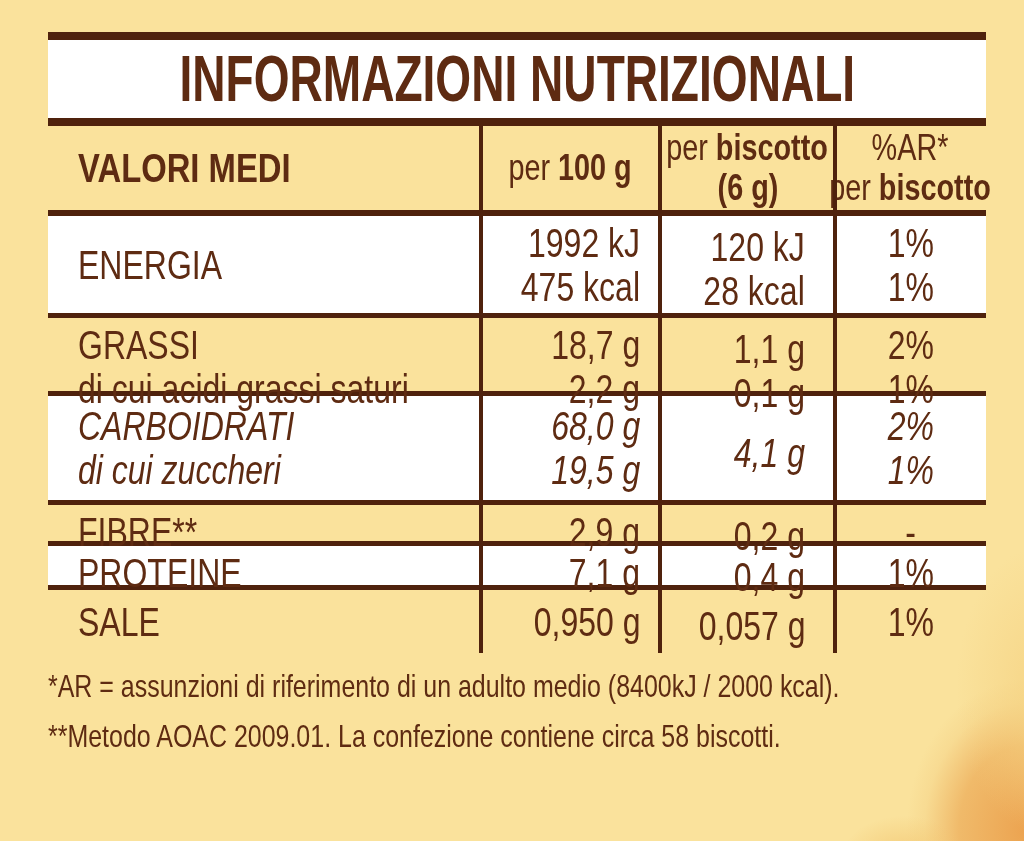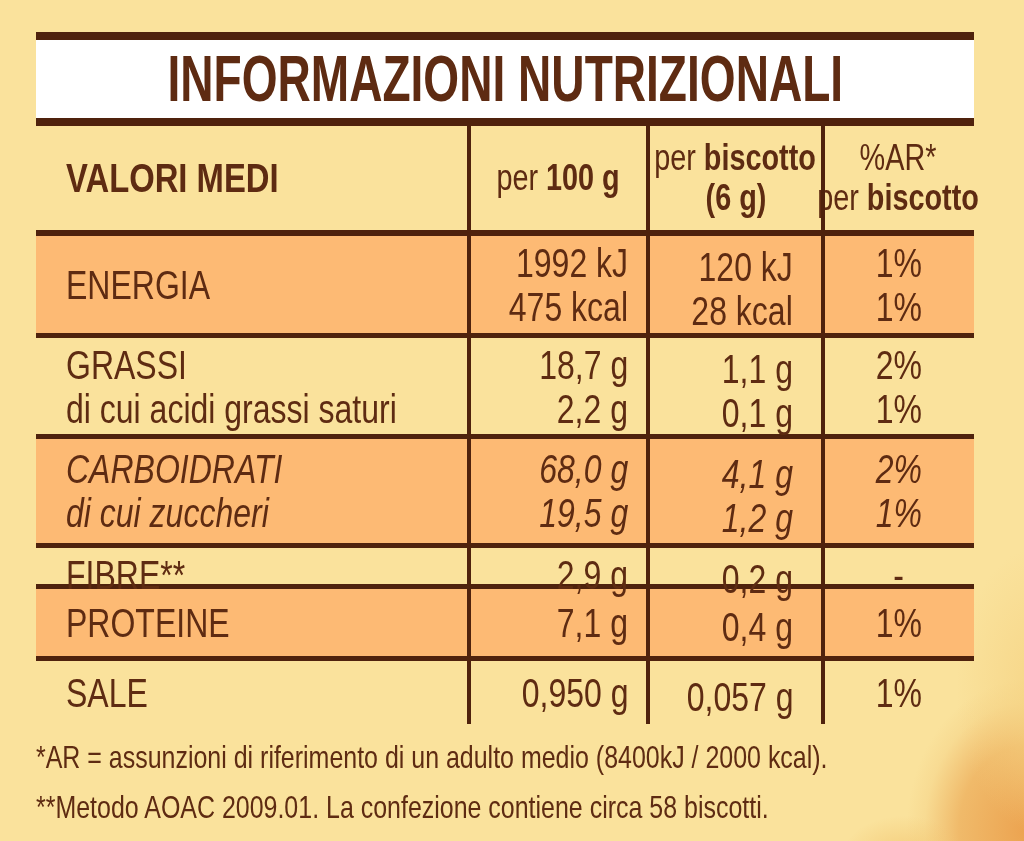--- a/index.html
+++ b/index.html
@@ -12,49 +12,49 @@
     background:#FAE29C;
   }
   
   .biscuit{
     position:absolute; right:-30px; bottom:-30px; width:230px; height:330px;
     background:
       radial-gradient(90px 60px at 35% 96%, rgba(242,196,110,.75), rgba(242,196,110,0) 70%),
       radial-gradient(120px 200px at 95% 45%, rgba(245,210,130,.8), rgba(245,210,130,0) 72%),
       radial-gradient(150px 190px at 88% 88%, #ECA350 0%, #F0BA6A 45%, rgba(246,214,140,.6) 68%, rgba(250,226,156,0) 80%);
   }
-  .wrap{ position:absolute; left:36px; top:32px; width:938px; }
+  .wrap{ position:absolute; left:48px; top:32px; width:938px; }
   .rule{ width:100%; background:#4F220D; }
   .r8{ height:8px; } .r6{ height:6px; } .r5{ height:5px; }
   .title-band{ height:78px; background:#FFFFFF; display:flex; align-items:center; justify-content:center; }
   .title-text{
     font-size:64px; font-weight:bold; white-space:nowrap;
     display:inline-block; transform:scaleX(0.72); transform-origin:50% 50%;
   }
   .tbody{ position:relative; }
   .vline{ position:absolute; top:0; bottom:0; width:4px; background:#4F220D; z-index:5; }
   .vl1{ left:431px; } .vl2{ left:610px; } .vl3{ left:785px; }
   .row{ display:grid; grid-template-columns:433px 179px 175px 151px; }
-  .row.white{ background:#fdba74; }
+  .row.white{ background:#ffffff; }
   .c{ display:flex; flex-direction:column; justify-content:center; }
   .c1{ align-items:flex-start; padding-left:30px; }
   .c2{ align-items:flex-end; padding-right:20px; }
   .c3{ align-items:flex-end; padding-right:30px;margin-top:9px; }
   .c4{ align-items:center; }
   .ln{ font-size:40px; line-height:44px; white-space:nowrap; }
   .sq{ display:inline-block; transform:scaleX(0.8); }
   .c1 .sq{ transform-origin:0 50%; }
   .c2 .sq,.c3 .sq{ transform-origin:100% 50%; }
   .c4 .sq{ transform-origin:50% 50%; }
   
-  .hrow{ height:104px; }
+  .hrow{ height:84px; }
   .hrow .ln{ font-size:36px; line-height:40px; }
   .hrow .vm{ font-size:41px; font-weight:bold; line-height:44px; }
-  .h-energia{ height:97px; } .h-grassi{ height:96px; } .h-carbo{ height:104px;font-style:italic; }
-  .h-fibre{ height:36px; } .h-prot{ height:67px; } .h-sale{ height:63px;text-decoration:underline; }
+  .h-energia{ height:97px; } .h-grassi{ height:73px; } .h-carbo{ height:104px;font-style:italic; }
+  .h-fibre{ height:36px; } .h-prot{ height:39px; } .h-sale{ height:63px;text-decoration:underline; }
   .foot{ margin-top:8px; }
   .foot .fl{ font-size:32px; line-height:50px; white-space:nowrap; }
   .foot .sq{ transform:scaleX(0.78); transform-origin:0 50%; }
 </style>
 </head>
 <body>
 
 <div class="biscuit"></div>
 
 <div class="wrap">
@@ -136,21 +136,20 @@
       <div class="c c1">
         <span class="ln"><span class="sq">CARBOIDRATI</span></span>
         <span class="ln"><span class="sq">di cui zuccheri</span></span>
       </div>
       <div class="c c2">
         <span class="ln"><span class="sq">68,0 g</span></span>
         <span class="ln"><span class="sq">19,5 g</span></span>
       </div>
       <div class="c c3">
         <span class="ln"><span class="sq">4,1 g</span></span>
-        <span class="ln"><span class="sq">1,2 g</span></span>
       </div>
       <div class="c c4">
         <span class="ln"><span class="sq">2%</span></span>
         <span class="ln"><span class="sq">1%</span></span>
       </div>
     </div>
 
     <div class="rule r5"></div>
 
     <div class="row h-fibre">

